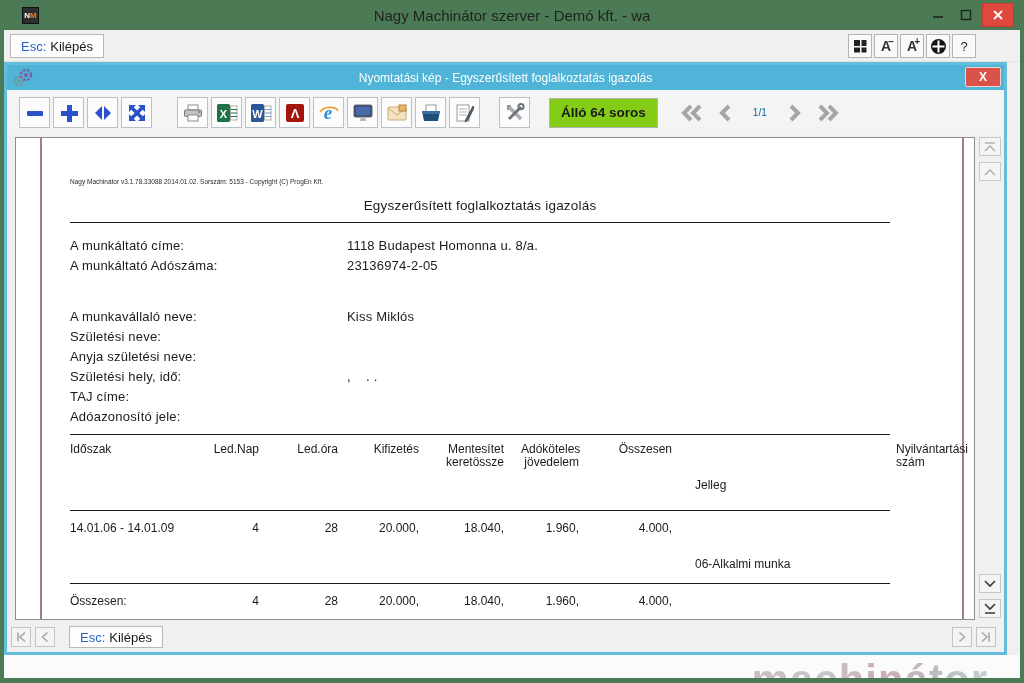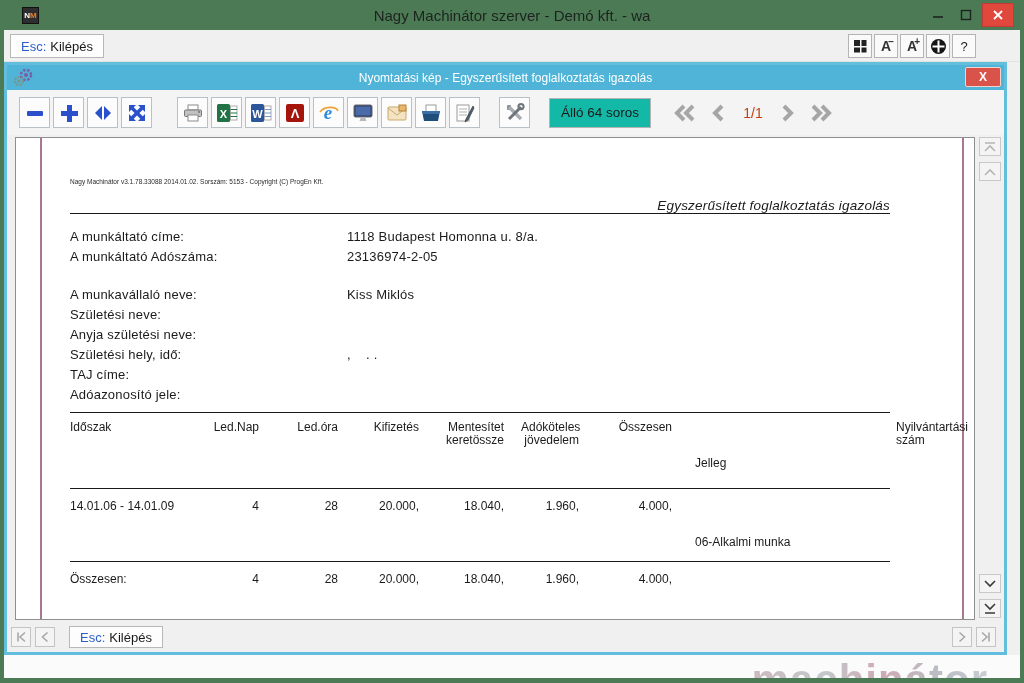--- a/index.html
+++ b/index.html
@@ -38,42 +38,42 @@
   .dlg-title { position:absolute; left:0; right:0; text-align:center; font-size:12px; color:#ffffff; }
   .dlg-close { position:absolute; right:3px; top:2px; width:36px; height:20px; background:#d9534a;
                border:1px solid #f0d3cd; border-radius:2px; color:#fff; font-size:12px; font-weight:bold;
                display:flex; align-items:center; justify-content:center; }
 
   .dlg-toolbar { height:45px; background:#f4f4f4; display:flex; align-items:center; padding-left:12px; gap:3px; }
   .tbtn { width:31px; height:31px; background:#fcfcfc; border:1px solid #b9c0c6; display:flex;
           align-items:center; justify-content:center; }
   .tbtn.mr { margin-right:22px; }
   .tbtn.mr2 { margin-right:16px; }
-  .layout-btn { height:30px; padding:0 11px; background:#14b8a6; border:1px solid #b4b4b4;
-                font-size:13.5px; color:#1a1a1a; margin-right:16px; }
+  .layout-btn { height:30px; padding:0 11px; background:#84cc16; border:1px solid #b4b4b4;
+                font-size:13.5px; color:#1a1a1a; margin-right:16px;font-weight:bold; }
   .nav-btn { width:30px; height:30px; background:transparent; border:none; display:flex;
              align-items:center; justify-content:center; }
-  .page-ind { width:34px; text-align:center; font-size:14px; color:#c2410c; }
+  .page-ind { width:34px; text-align:center; font-size:10px; color:#0369a1; }
 
   
   .preview-row { height:487px; display:flex; background:#f0f0f0; }
   .preview { position:relative; margin:2px 0 0 8px; width:962px; height:483px; background:#ffffff;
              border:1px solid #8f8f8f; overflow:hidden; }
   .page-edge { position:absolute; top:0; bottom:0; width:2px; background:#a87890; }
   .page-edge.left { left:24px; }
   .page-edge.right { left:946px; }
   .scrollcol { width:29px; display:flex; flex-direction:column; justify-content:space-between;
                align-items:center; padding:2px 0 4px 0; }
   .sgrp { display:flex; flex-direction:column; gap:6px; }
   .scr-btn { width:22px; height:19px; background:#f4f4f4; border:1px solid #c8c8c8; display:flex;
              align-items:center; justify-content:center; }
 
   .page-content { position:absolute; left:54px; top:40px; width:820px; color:#1b1b1b; }
   .meta { font-size:6.5px; color:#2a2a2a; margin-bottom:13px; white-space:nowrap; }
-  .doc-title { text-align:right; font-size:13.5px; letter-spacing:0.2px;font-style:italic; }
+  .doc-title { text-align:center; font-size:13.5px; margin-bottom:9px; letter-spacing:0.2px; }
   .rule { height:1px; background:#1a1a1a; }
   .fblock { margin-top:12px; }
   .frow { display:flex; height:20px; align-items:center; font-size:13px; letter-spacing:0.2px; }
   .flabel { width:277px; flex:none; }
   .fvalue { white-space:pre; }
   .spacer18 { height:18px; }
   .spacer8 { height:8px; }
 
   .tg { display:grid; grid-template-columns:110px 62px 62px 64px 68px 58px 76px 190px 1fr;
         font-size:12px; align-items:start;gap:17px; }
@@ -320,21 +320,21 @@
                   <span class="fvalue">1118 Budapest Homonna u. 8/a.</span>
                 </div>
               <div class="frow">
                   <span class="flabel">A munkáltató Adószáma:</span>
                   <span class="fvalue">23136974-2-05</span>
                 </div>
             </div>
 
             <div class="spacer18"></div>
 
-            <div class="fblock" style="margin-top:0;">
+            <div class="fblock" style="margin-top:13px;">
               <div class="frow">
                   <span class="flabel">A munkavállaló neve:</span>
                   <span class="fvalue">Kiss Miklós</span>
                 </div>
               <div class="frow">
                   <span class="flabel">Születési neve:</span>
                   <span class="fvalue"></span>
                 </div>
               <div class="frow">
                   <span class="flabel">Anyja születési neve:</span>

